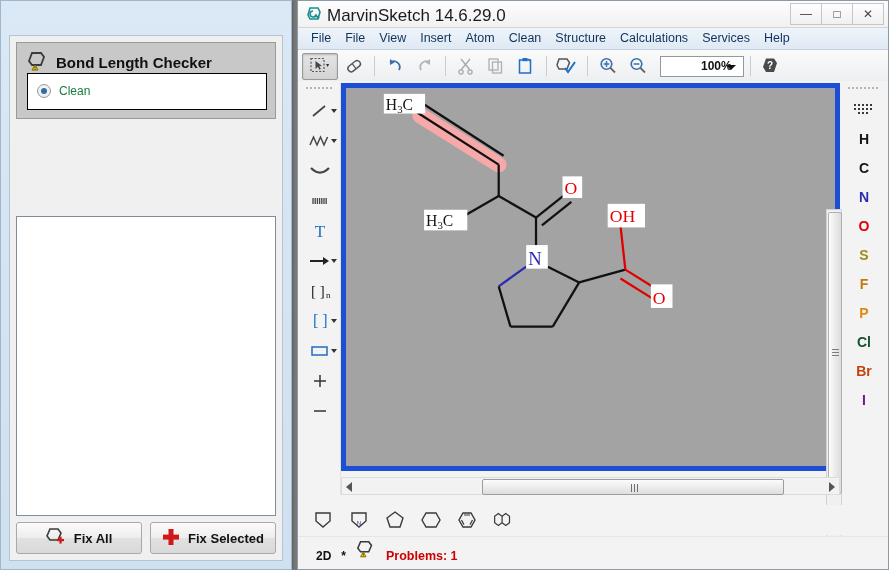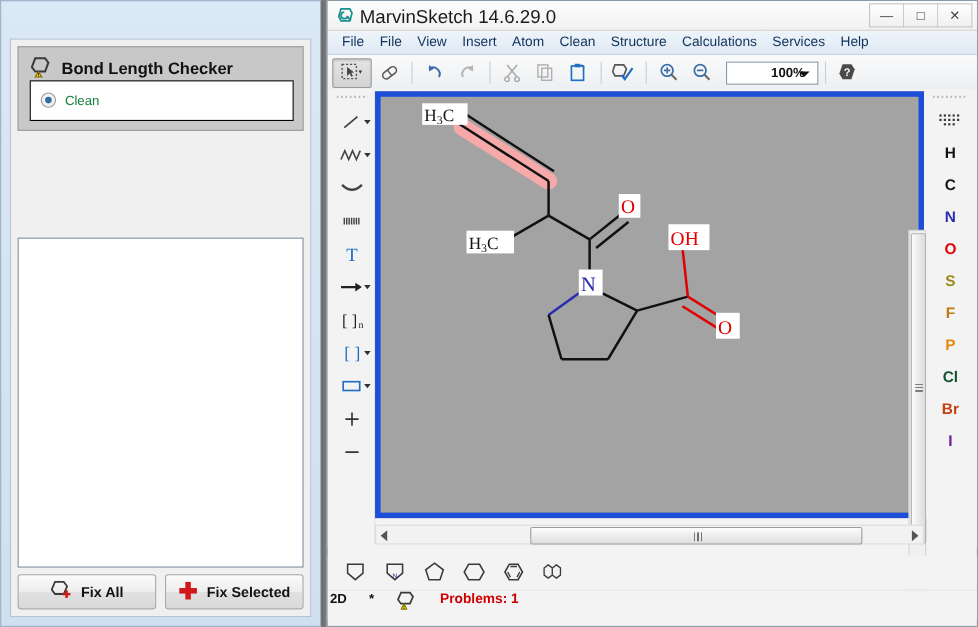--- a/index.html
+++ b/index.html
@@ -204,21 +204,21 @@
   }
   
   #template-bar{
     position:absolute;left:0;right:0;bottom:34px;height:30px;
     display:flex;align-items:center;padding-left:12px;gap:10px;
     background:#f3f3f3;
   }
   .tpl-btn{width:26px;height:24px;display:flex;align-items:center;justify-content:center;cursor:pointer;}
   #status-bar{
     position:absolute;left:0;right:0;bottom:6px;height:26px;
-    display:flex;align-items:flex-start;padding-left:2px;gap:20px;
+    display:flex;align-items:flex-end;padding-left:18px;gap:10px;
     background:#f3f3f3;border-top:1px solid #e6e6e6;
   }
   .st-text{font-size:12px;font-weight:bold;color:#111;}
   #problems-text{color:#d00000;font-weight:bold;font-size:12.5px;}
 </style>
 </head>
 <body>
 
 <div id="checker-dialog">
 

